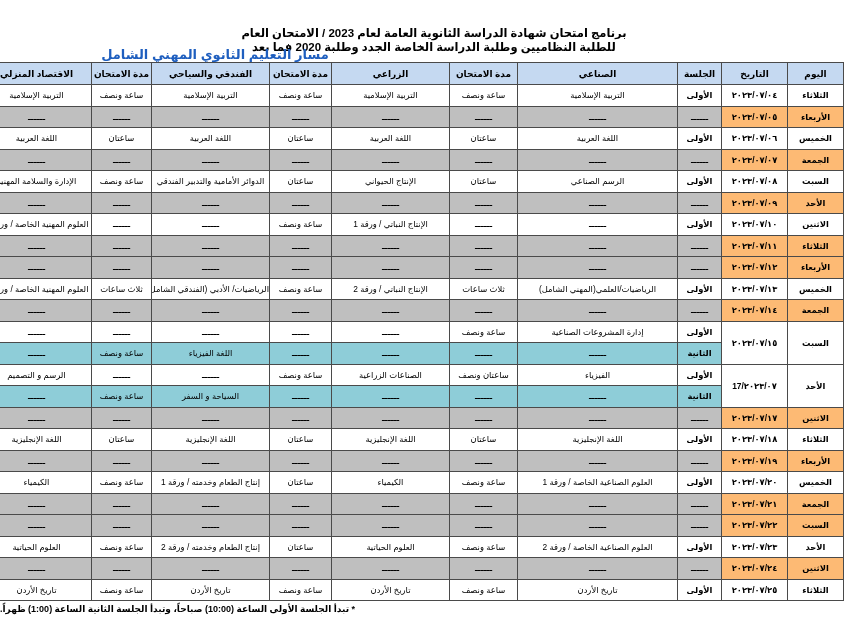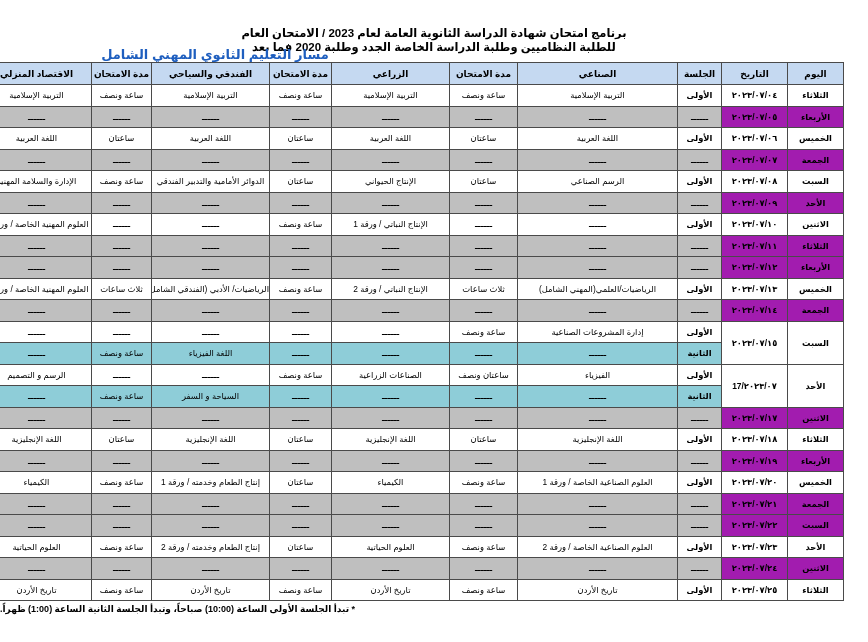--- a/index.html
+++ b/index.html
@@ -35,21 +35,21 @@
     text-align:center;vertical-align:middle;
     padding:0;height:20.5px;line-height:10px;
     overflow:hidden;white-space:nowrap;
   }
   thead th{
     background:#c5d9f1;
     font-weight:bold;font-size:9px;color:#000;height:21px;
   }
   td.day,td.date,td.sess{font-weight:bold;}
   tr.off td{background:#bfbfbf;}
-  tr.off td.day,tr.off td.date{background:#a21caf;}
+  tr.off td.day,tr.off td.date{background:#fdba74;}
   tr.teal td{background:#8ecdd8;}
   .dash{font-weight:bold;letter-spacing:-1px;}
 
   
   col.c-day{width:56px;}
   col.c-date{width:66px;}
   col.c-sess{width:44px;}
   col.c-sub{width:160px;}
   col.c-dur{width:68px;}
   col.c-sub2{width:118px;}

